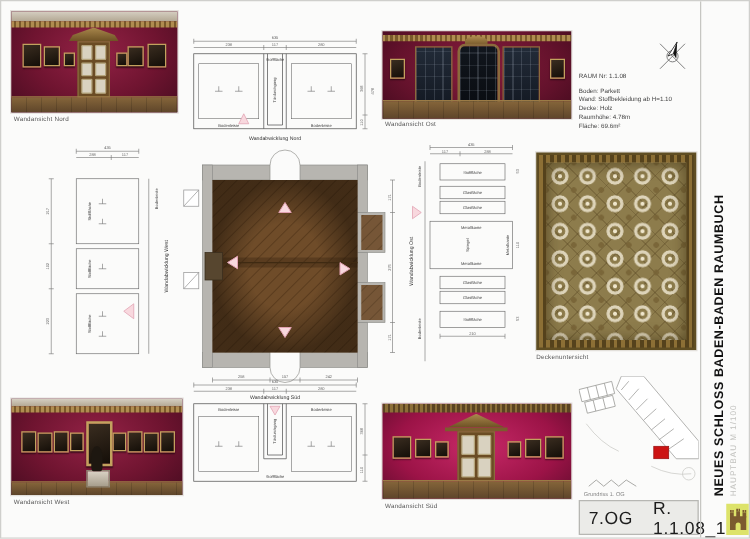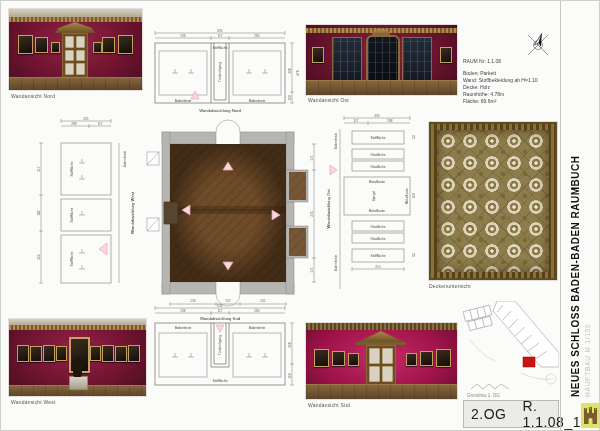--- a/index.html
+++ b/index.html
@@ -401,21 +401,21 @@
       <path d="M6,38 q12,16 26,22"></path>
         <path d="M58,72 q16,8 32,6"></path>
         <circle cx="88" cy="78" r="5"></circle>
     </g>
     <polyline points="8,88 14,83 20,88 26,83 32,88 38,83 46,88" fill="none" stroke="#8f8f8b" stroke-width="0.6"></polyline>
     <rect x="60" y="56" width="12" height="10" fill="#cc1313" stroke="#8d0b0b" stroke-width="0.5"></rect>
   </svg>
   <div class="abs" style="left:466px;top:392px;font-size:4.5px;color:#888;">Grundriss 1. OG</div>
 
   <div id="titlebar">
-    <span>2.OG</span>
+    <span>7.OG</span>
     <span>R. 1.1.08_1</span>
   </div>
 
   <div class="abs" style="left:559px;top:0;width:1px;height:431px;background:#c6c6c2;"></div>
   <div class="vtext" style="left:569px;top:396px;font-size:10px;font-weight:bold;letter-spacing:.5px;color:#111;">NEUES SCHLOSS BADEN-BADEN RAUMBUCH</div>
   <div class="vtext" style="left:583px;top:396px;font-size:6.5px;color:#c2c2bf;letter-spacing:.8px;">HAUPTBAU M 1/100</div>
   <div class="abs" style="left:580px;top:402px;width:19px;height:25px;background:#dde36a;display:flex;align-items:center;justify-content:center;">
     <svg width="15" height="19" viewBox="0 0 15 19">
       <g fill="#7b5a2f">
         <rect x="1" y="7" width="13" height="11"></rect>

